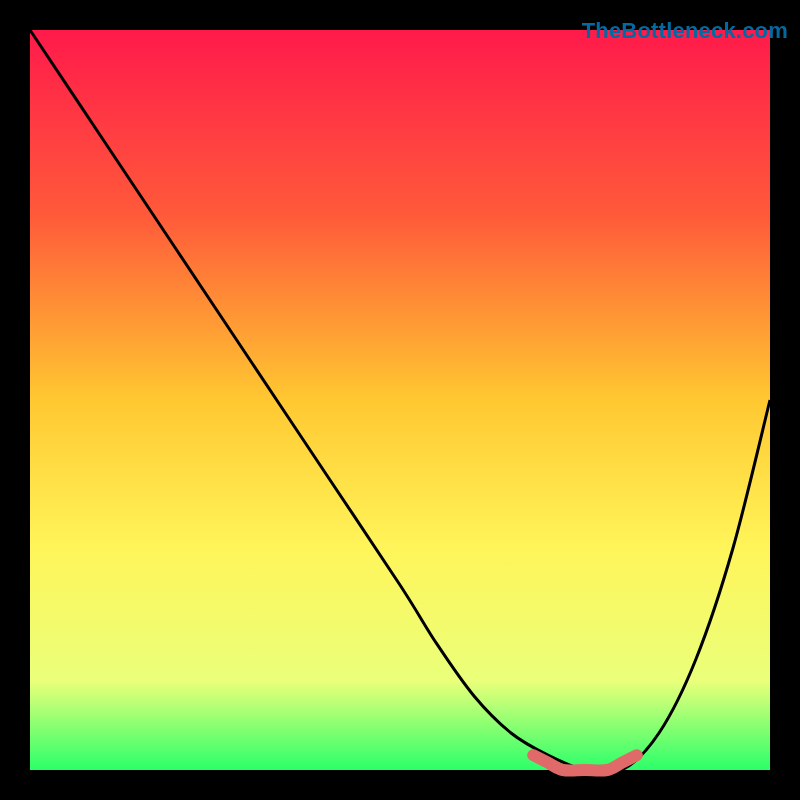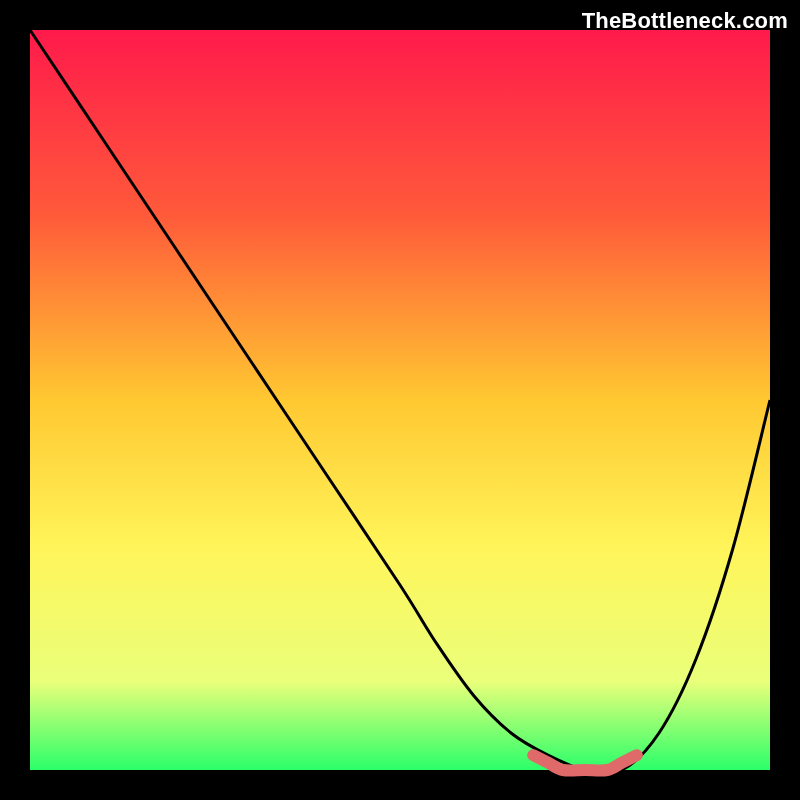--- a/index.html
+++ b/index.html
@@ -12,23 +12,23 @@
     font-family: Arial, Helvetica, sans-serif;
   }
   .frame {
     position: relative;
     width: 800px;
     height: 800px;
     background: #000;
   }
   .attribution {
     position: absolute;
-    top: 8px;
+    top: 18px;
     right: 12px;
-    color: #ffffff;
+    color: #0369a1;
     font-size: 22px;
     font-weight: 600;
     letter-spacing: 0.2px;
     z-index: 3;
   }
   svg {
     display: block;
   }
 </style>
 </head>

